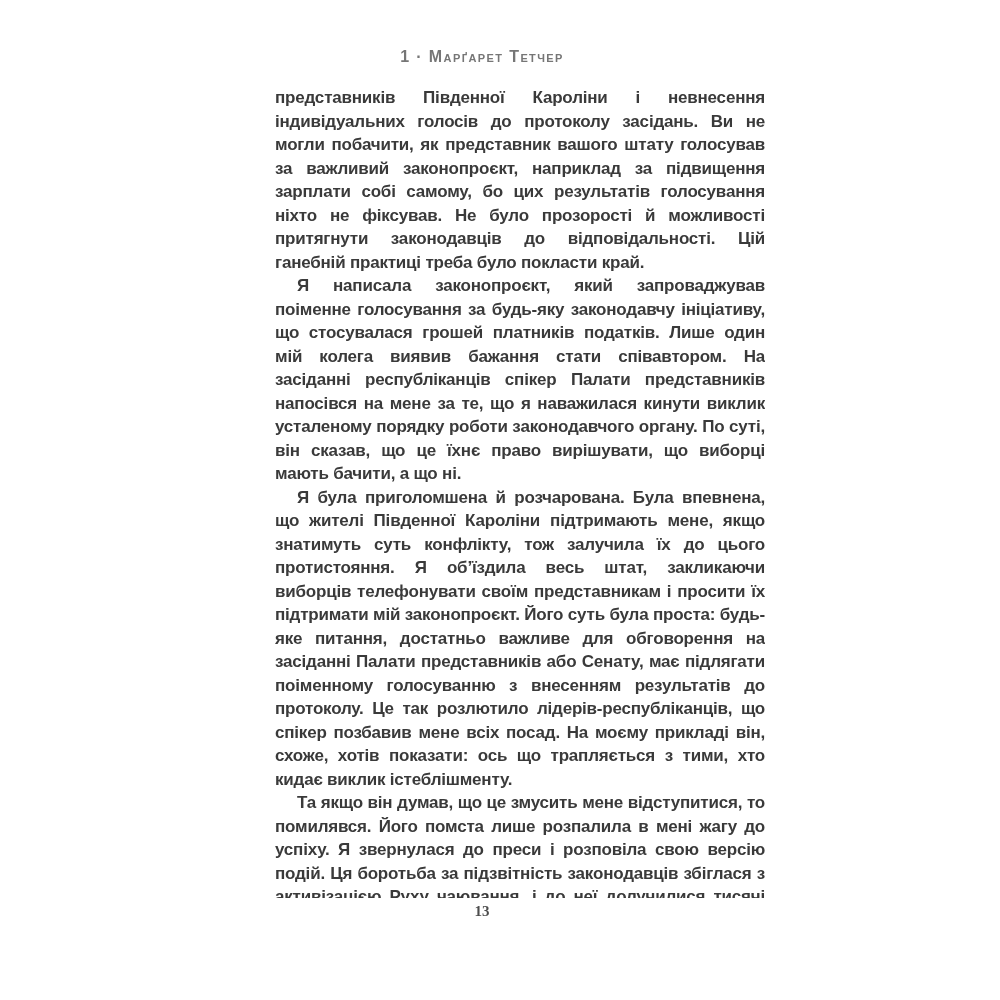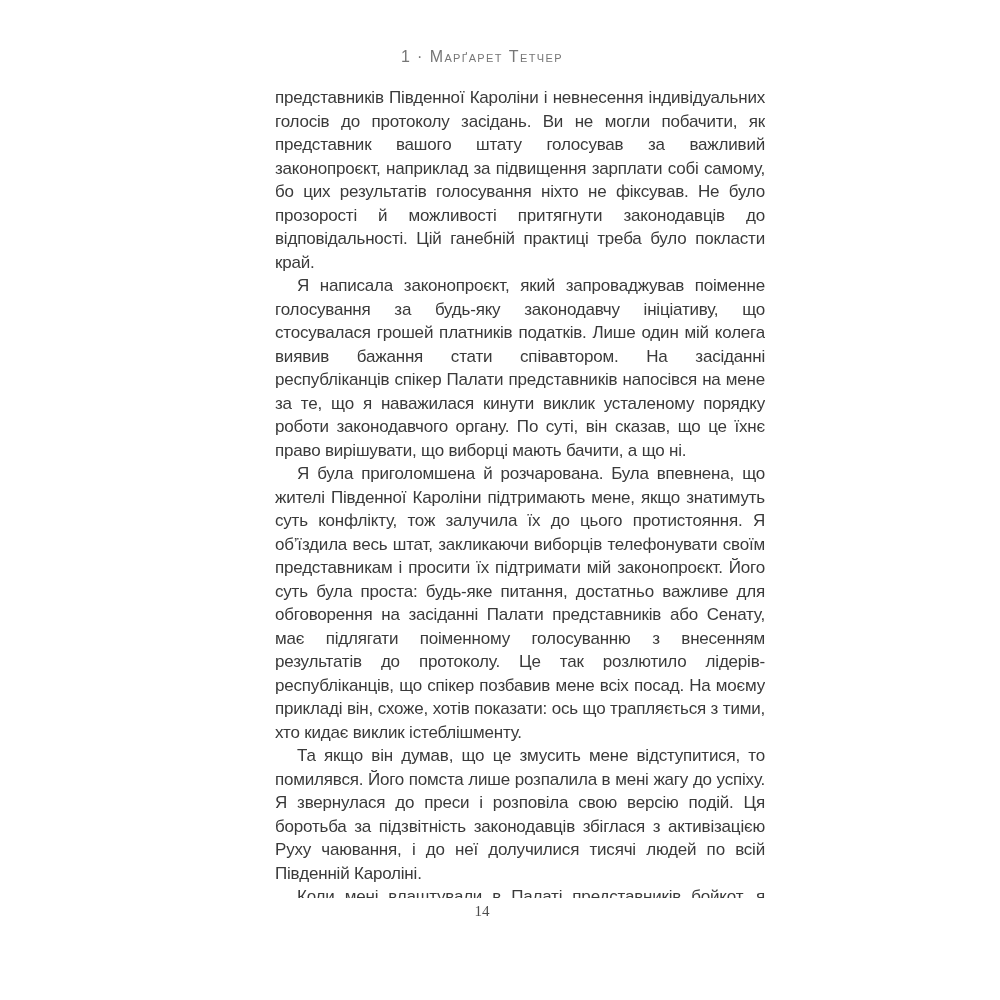--- a/index.html
+++ b/index.html
@@ -8,20 +8,21 @@
     height: 1000px;
     background: #ffffff;
     font-family: "Liberation Sans", sans-serif;
   }
   .book-page {
     position: relative;
     width: 833px;
     height: 1000px;
     background: #ffffff;
     overflow: hidden;
+    font-weight: bold;
   }
   .running-head {
     position: absolute;
     top: 48px;
     left: 237px;
     width: 490px;
     text-align: center;
     font-variant: small-caps;
     font-size: 16px;
     letter-spacing: 1.4px;
@@ -68,15 +69,15 @@
   <div class="running-head">1 · Марґарет Тетчер</div>
 
   <div class="text-column">
     <p class="no-indent">представників Південної Кароліни і невнесення індивідуальних голосів до протоколу засідань. Ви не могли побачити, як представник вашого штату голосував за важливий законопроєкт, наприклад за підвищення зарплати собі самому, бо цих результатів голосування ніхто не фіксував. Не було прозорості й можливості притягнути законодавців до відповідальності. Цій ганебній практиці треба було покласти край.</p>
     <p>Я написала законопроєкт, який запроваджував поіменне голосування за будь-яку законодавчу ініціативу, що стосувалася грошей платників податків. Лише один мій колега виявив бажання стати співавтором. На засіданні республіканців спікер Палати представників напосівся на мене за те, що я наважилася кинути виклик усталеному порядку роботи законодавчого органу. По суті, він сказав, що це їхнє право вирішувати, що виборці мають бачити, а що ні.</p>
     <p>Я була приголомшена й розчарована. Була впевнена, що жителі Південної Кароліни підтримають мене, якщо знатимуть суть конфлікту, тож залучила їх до цього протистояння. Я об’їздила весь штат, закликаючи виборців телефонувати своїм представникам і просити їх підтримати мій законопроєкт. Його суть була проста: будь-яке питання, достатньо важливе для обговорення на засіданні Палати представників або Сенату, має підлягати поіменному голосуванню з внесенням результатів до протоколу. Це так розлютило лідерів-республіканців, що спікер позбавив мене всіх посад. На моєму прикладі він, схоже, хотів показати: ось що трапляється з тими, хто кидає виклик істеблішменту.</p>
     <p>Та якщо він думав, що це змусить мене відступитися, то помилявся. Його помста лише розпалила в мені жагу до успіху. Я звернулася до преси і розповіла свою версію подій. Ця боротьба за підзвітність законодавців збіглася з активізацією Руху чаювання, і до неї долучилися тисячі людей по всій Південній Кароліні.</p>
     <p>Коли мені влаштували в Палаті представників бойкот, я зрозуміла, що єдиний вихід — балотуватися на посаду губернатора. І затвердила цей закон, щойно ставши губернаторкою. У день</p>
   </div>
 
-  <div class="folio">14</div>
+  <div class="folio">13</div>
 
 </div>
 
 </body></html>

